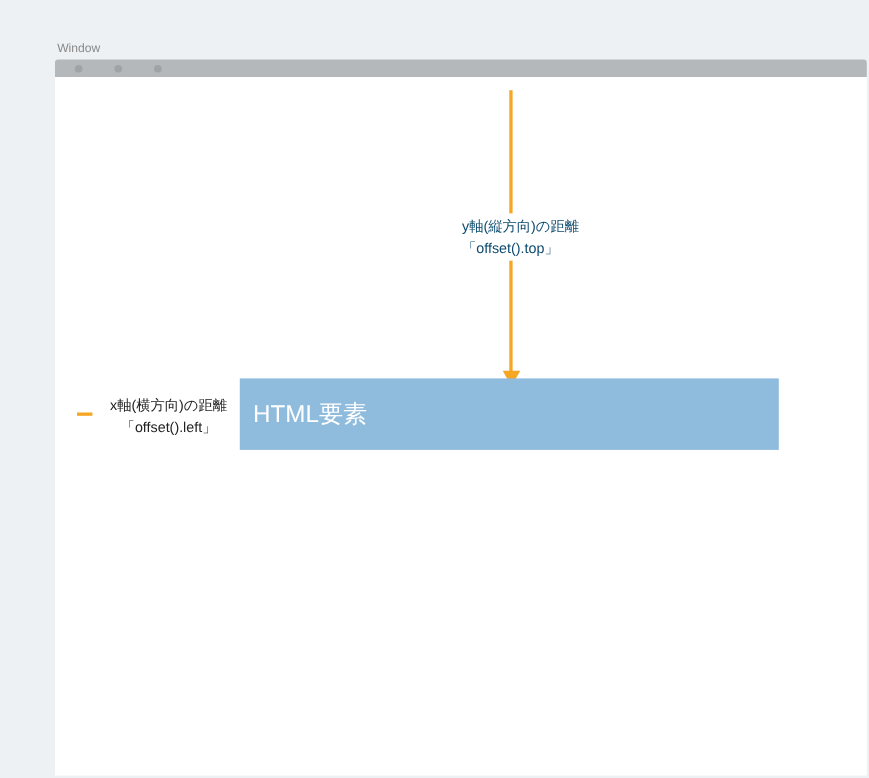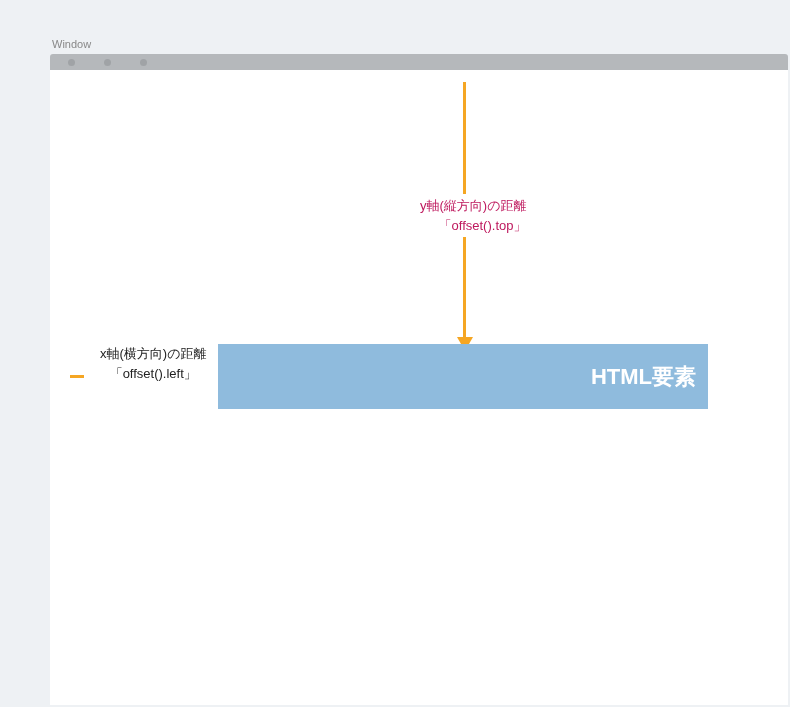--- a/index.html
+++ b/index.html
@@ -68,22 +68,22 @@
       border-right: 8px solid transparent;
       border-top: 14px solid #f5a623;
     }
     .y-label {
       position: absolute;
       left: 340px;
       top: 112px;
       background: #ffffff;
       padding: 2px 6px;
       font-size: 13px;
-      color: #be185d;
-      text-align: right;
+      color: #0c4a6e;
+      text-align: left;
       line-height: 1.5;
     }
     .x-arrow-line {
       position: absolute;
       left: 8px;
       top: 293px;
       width: 136px;
       height: 3px;
       background: #f5a623;
     }
@@ -93,41 +93,41 @@
       top: 287px;
       width: 0;
       height: 0;
       border-top: 8px solid transparent;
       border-bottom: 8px solid transparent;
       border-left: 14px solid #f5a623;
     }
     .x-label {
       position: absolute;
       left: 22px;
-      top: 260px;
+      top: 275px;
       background: #ffffff;
       padding: 2px 4px;
       font-size: 13px;
       color: #222;
       text-align: center;
       line-height: 1.5;
     }
     .html-element {
       position: absolute;
       left: 156px;
       top: 262px;
       width: 490px;
       height: 65px;
       background: #8fbbdd;
       display: flex;
       align-items: center;
-      justify-content: flex-end;
+      justify-content: flex-start;
       color: #ffffff;
       font-size: 22px;
-      font-weight: bold;
+      font-weight: normal;
     }
   </style>
 </head>
 <body>
 
 <div class="window-label">Window</div>
 
 <div class="browser-chrome">
   <div class="traffic-light"></div>
   <div class="traffic-light"></div>

